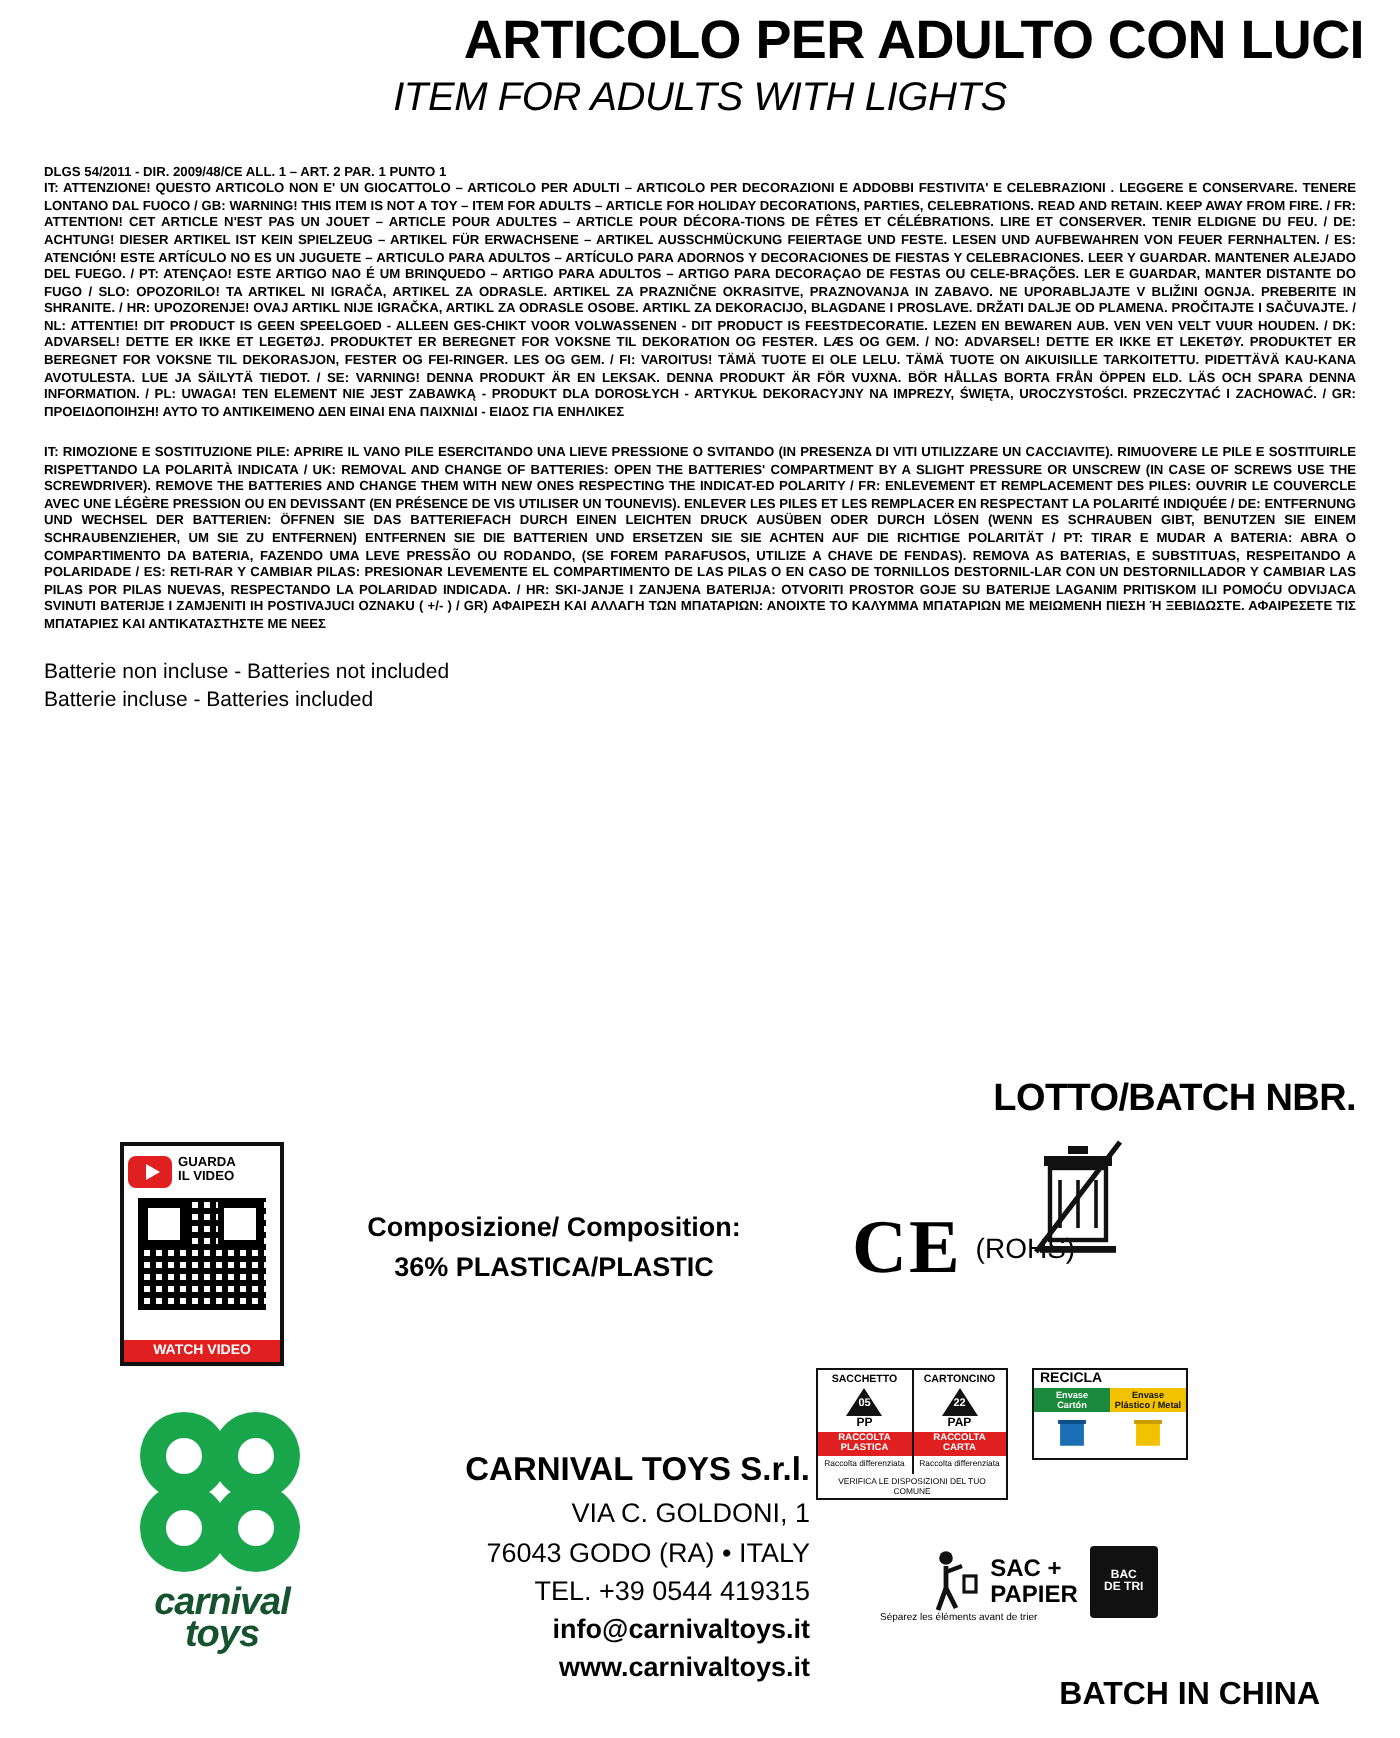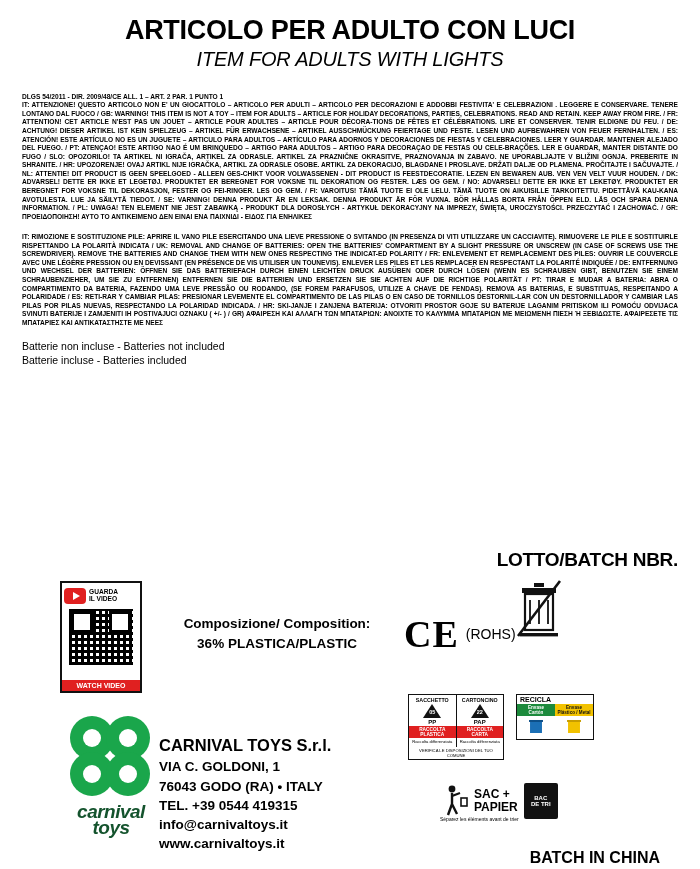--- a/index.html
+++ b/index.html
@@ -10,25 +10,25 @@
     background: #ffffff;
     font-family: "Liberation Sans", sans-serif;
     color: #000;
     overflow: hidden;
     position: relative;
   }
   .page { width: 700px; height: 869px; position: relative; padding: 0 18px; }
 
   
   .title-main {
-    text-align: center;
+    text-align: right;
     font-size: 27px;
     font-weight: bold;
     letter-spacing: -0.3px;
-    margin-top: 16px;
+    margin-top: 6px;
     line-height: 1.05;
   }
   .title-sub {
     text-align: center;
     font-size: 20px;
     font-style: italic;
     font-weight: normal;
     margin-top: 4px;
     letter-spacing: -0.2px;
   }
@@ -133,21 +133,21 @@
     left: 172px;
     top: 598px;
     text-align: center;
     font-size: 13.5px;
     font-weight: bold;
     line-height: 1.45;
     width: 210px;
   }
 
   
-  .ce-wrap { position: absolute; left: 404px; top: 596px; display:flex; align-items:center; gap:7px; }
+  .ce-wrap { position: absolute; left: 426px; top: 596px; display:flex; align-items:center; gap:7px; }
   .ce-mark { font-size: 38px; font-weight: bold; letter-spacing: 1px; font-family: "Liberation Serif", serif; }
   .rohs { font-size: 14px; }
 
   
   .weee { position: absolute; left: 516px; top: 562px; width: 46px; height: 62px; }
 
   
   .recy-box {
     position: absolute;
     left: 408px; top: 678px;
@@ -179,49 +179,49 @@
   .recicla-cell { flex:1; display:flex; flex-direction:column; align-items:center; font-size:4.8px; }
   .recicla-lbl { background:#1c8a3c; color:#fff; width:100%; text-align:center; font-weight:bold; font-size:4.6px; line-height:1.1; padding:1px 0;}
   .recicla-lbl.yellow { background:#f2c200; color:#111; }
   .recy-icon { width:20px; height:18px; margin-top:2px; position:relative; }
 
   
   .sac {
     position: absolute;
     left: 440px; top: 760px;
     width: 160px; height: 50px;
-    display:flex; align-items:center; gap:6px;
+    display:flex; align-items:center; gap:6px;justify-content:center;
   }
   .sac-person { width:28px; height:34px; position:relative; }
   .sac-text { font-size: 12px; font-weight: bold; line-height: 1.05; }
   .bac { width: 34px; height: 36px; background:#111; color:#fff; font-size:6px; font-weight:bold;
          display:flex; align-items:center; justify-content:center; text-align:center; border-radius:2px;}
   .sac-note { position:absolute; left:0; top:40px; font-size:5px; width:170px; }
 
   
   .clover {
     position: absolute;
     left: 62px; top: 692px;
     width: 96px; height: 96px;
   }
   .carnival-word {
     position:absolute; left:58px; top:788px; width:106px;
     font-size:19px; font-weight:bold; font-style:italic; color:#14532d;
     text-align:center; line-height:0.85; letter-spacing:-0.5px;
   }
   .company {
     position: absolute;
-    left: 159px;
+    left: 170px;
     top: 718px;
     width: 235px;
-    text-align: left;
+    text-align: right;
     line-height: 1.42;
   }
   .company .c-name { font-size: 16.5px; font-weight: bold; }
-  .company .c-line { font-size: 13.5px; font-weight: bold; }
+  .company .c-line { font-size: 13.5px; font-weight: normal; }
   .company .c-web  { font-size: 13.5px; font-weight: bold; }
 
   .made-in {
     position: absolute;
     right: 40px;
     bottom: 18px;
     font-size: 16px;
     font-weight: bold;
   }
 </style>

